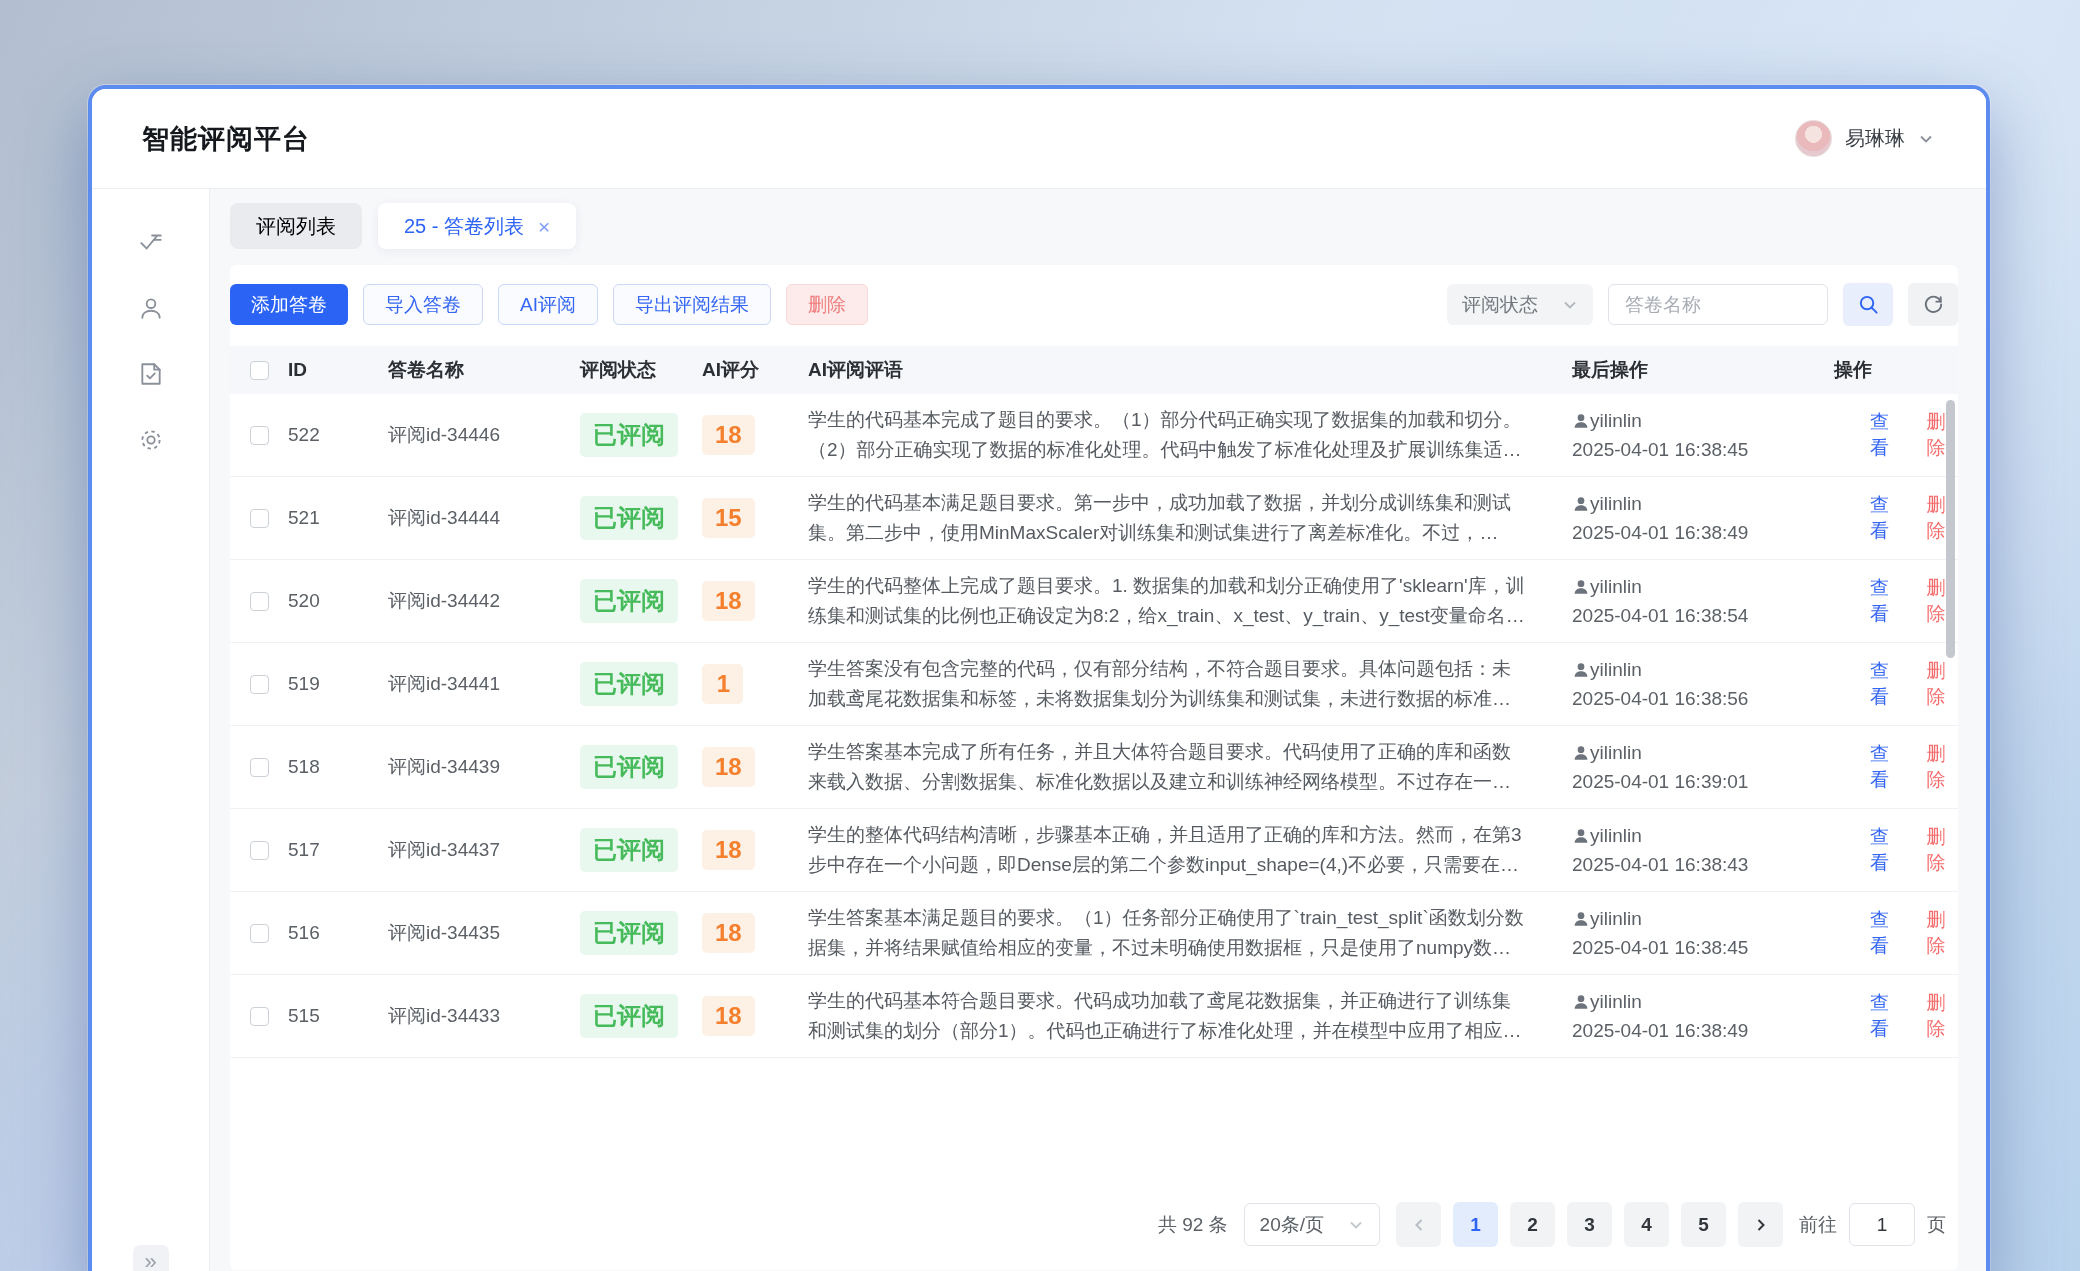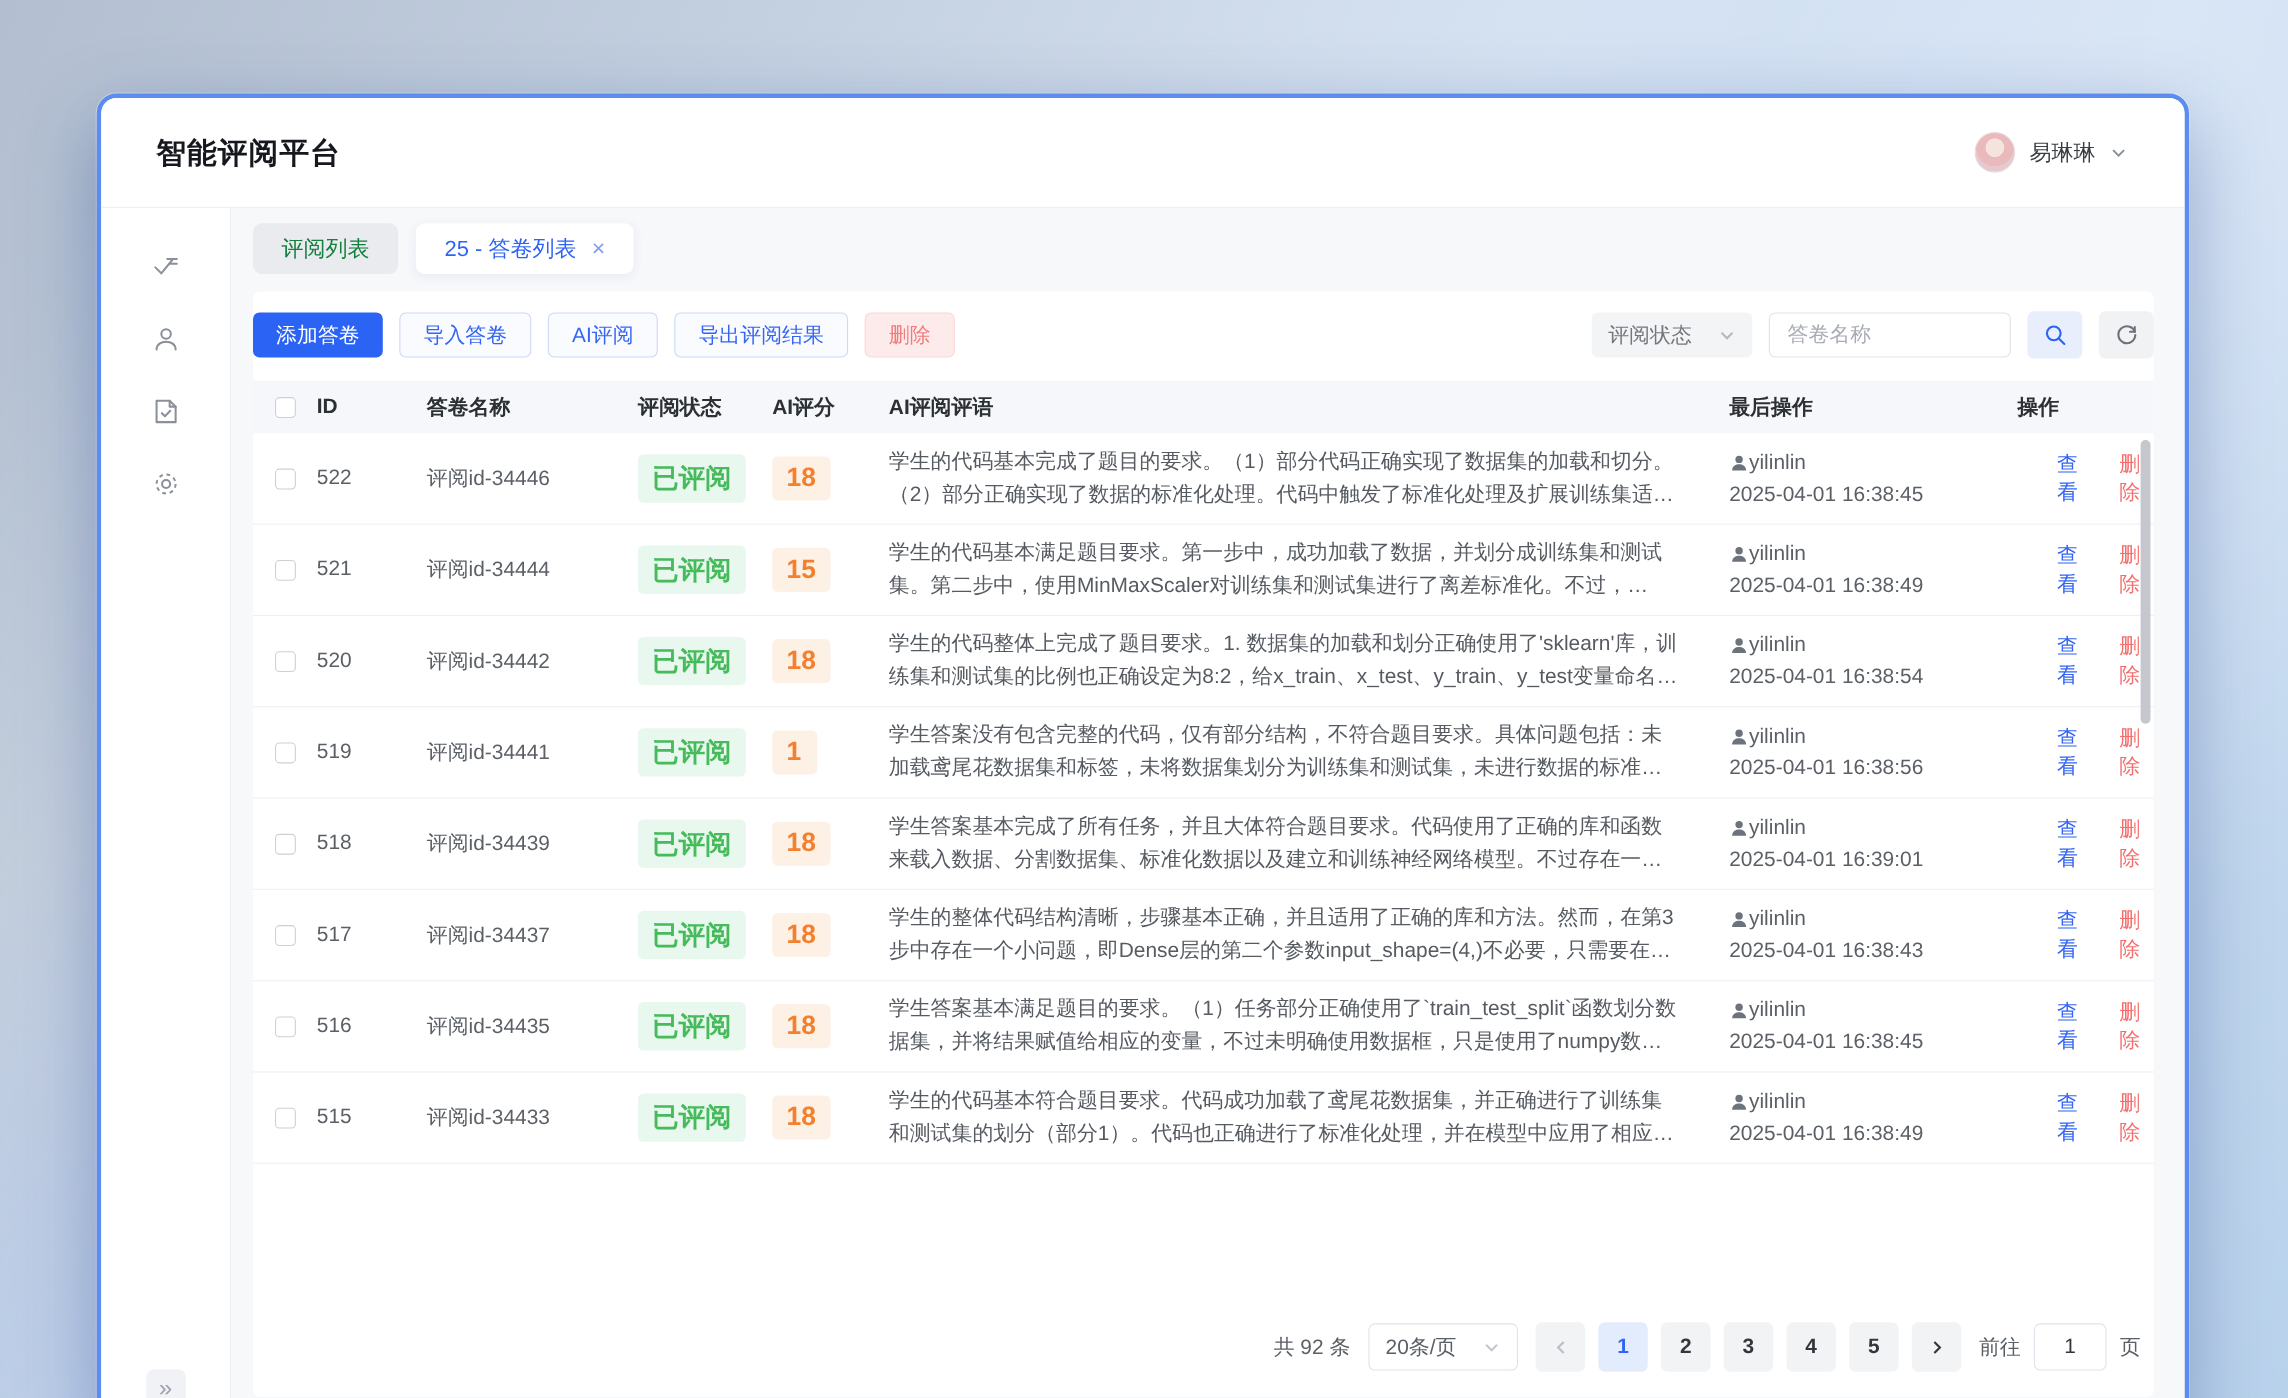--- a/index.html
+++ b/index.html
@@ -43,21 +43,21 @@
   .side-icon { width:26px; height:26px; color:#8a9099; cursor:pointer; }
   .expand-btn { position:absolute; bottom:16px; left:50%; transform:translateX(-50%);
     width:36px; height:34px; background:#f1f2f5; border-radius:7px; display:flex;
     align-items:center; justify-content:center; font-size:22px; color:#9aa1ab; cursor:pointer; }
 
   
   .main { flex:1; background:#f7f8fa; display:flex; flex-direction:column; padding:14px 28px 0 20px; min-width:0; }
   .tabs { display:flex; gap:16px; margin-bottom:16px; flex:0 0 auto; }
   .tab { height:46px; padding:0 26px; border-radius:8px; font-size:20px; display:flex;
     align-items:center; gap:14px; cursor:pointer; }
-  .tab.inactive { background:#e9ebef; color:#15803d; }
+  .tab.inactive { background:#e9ebef; color:#000000; }
   .tab.active { background:#fff; color:#2e64f5; box-shadow:0 2px 10px rgba(30,60,140,.07); }
   .tab-close { font-size:21px; color:#7d9cf5; line-height:1; cursor:pointer; }
 
   .panel { background:#fff; border-radius:6px; flex:1; margin-bottom:25px; display:flex;
     flex-direction:column; padding:18px 0 0; min-height:0; }
 
   
   .toolbar { display:flex; align-items:center; padding:0 0 20px; flex:0 0 auto; }
   .btn { height:41px; border-radius:6px; font-size:19px; padding:0 21px; margin-right:15px;
     border:none; cursor:pointer; font-family:inherit; display:flex; align-items:center; }
@@ -78,21 +78,21 @@
   
   .thead, .tr { display:grid;
     grid-template-columns:58px 100px 192px 122px 106px 1fr 262px 124px; align-items:center; }
   .thead { height:48px; background:#f5f7fa; font-size:19px; font-weight:700; color:#2c2f33; flex:0 0 auto; }
   .tbody { position:relative; flex:1; min-height:0; }
   .tr { min-height:83px; border-bottom:1px solid #eef0f4; font-size:19px; color:#5b6066; padding:10px 0; }
   .cell-center { display:flex; justify-content:center; align-items:center; }
   .checkbox { width:19px; height:19px; border:1.5px solid #ccd0d7; border-radius:4px; background:#fff; cursor:pointer; display:inline-block; }
   .badge { display:inline-block; padding:6px 13px; border-radius:5px; font-size:24px; font-weight:700; }
   .badge-status { background:#e8f8ee; color:#47bb5c; }
-  .badge-score { background:#fdf0e5; color:#f47f2c; min-width:41px; text-align:left; }
+  .badge-score { background:#fdf0e5; color:#f47f2c; min-width:41px; text-align:right; }
   .comment { line-height:1.6; padding-right:44px; display:-webkit-box; -webkit-line-clamp:2;
     -webkit-box-orient:vertical; overflow:hidden; color:#565b62; }
   .op-user { display:flex; align-items:center; gap:0; margin-bottom:7px; color:#5b6066; }
   .op-user svg { flex:0 0 auto; }
   .op-time { color:#5b6066; }
   .actions { display:flex; gap:25px;margin-left:36px; }
   .lnk { cursor:pointer; text-decoration:none; }
   .lnk.view { color:#3566f3; }
   .lnk.del { color:#f56c6c; }
   .scroll-thumb { position:absolute; right:3px; top:6px; width:9px; height:258px;

